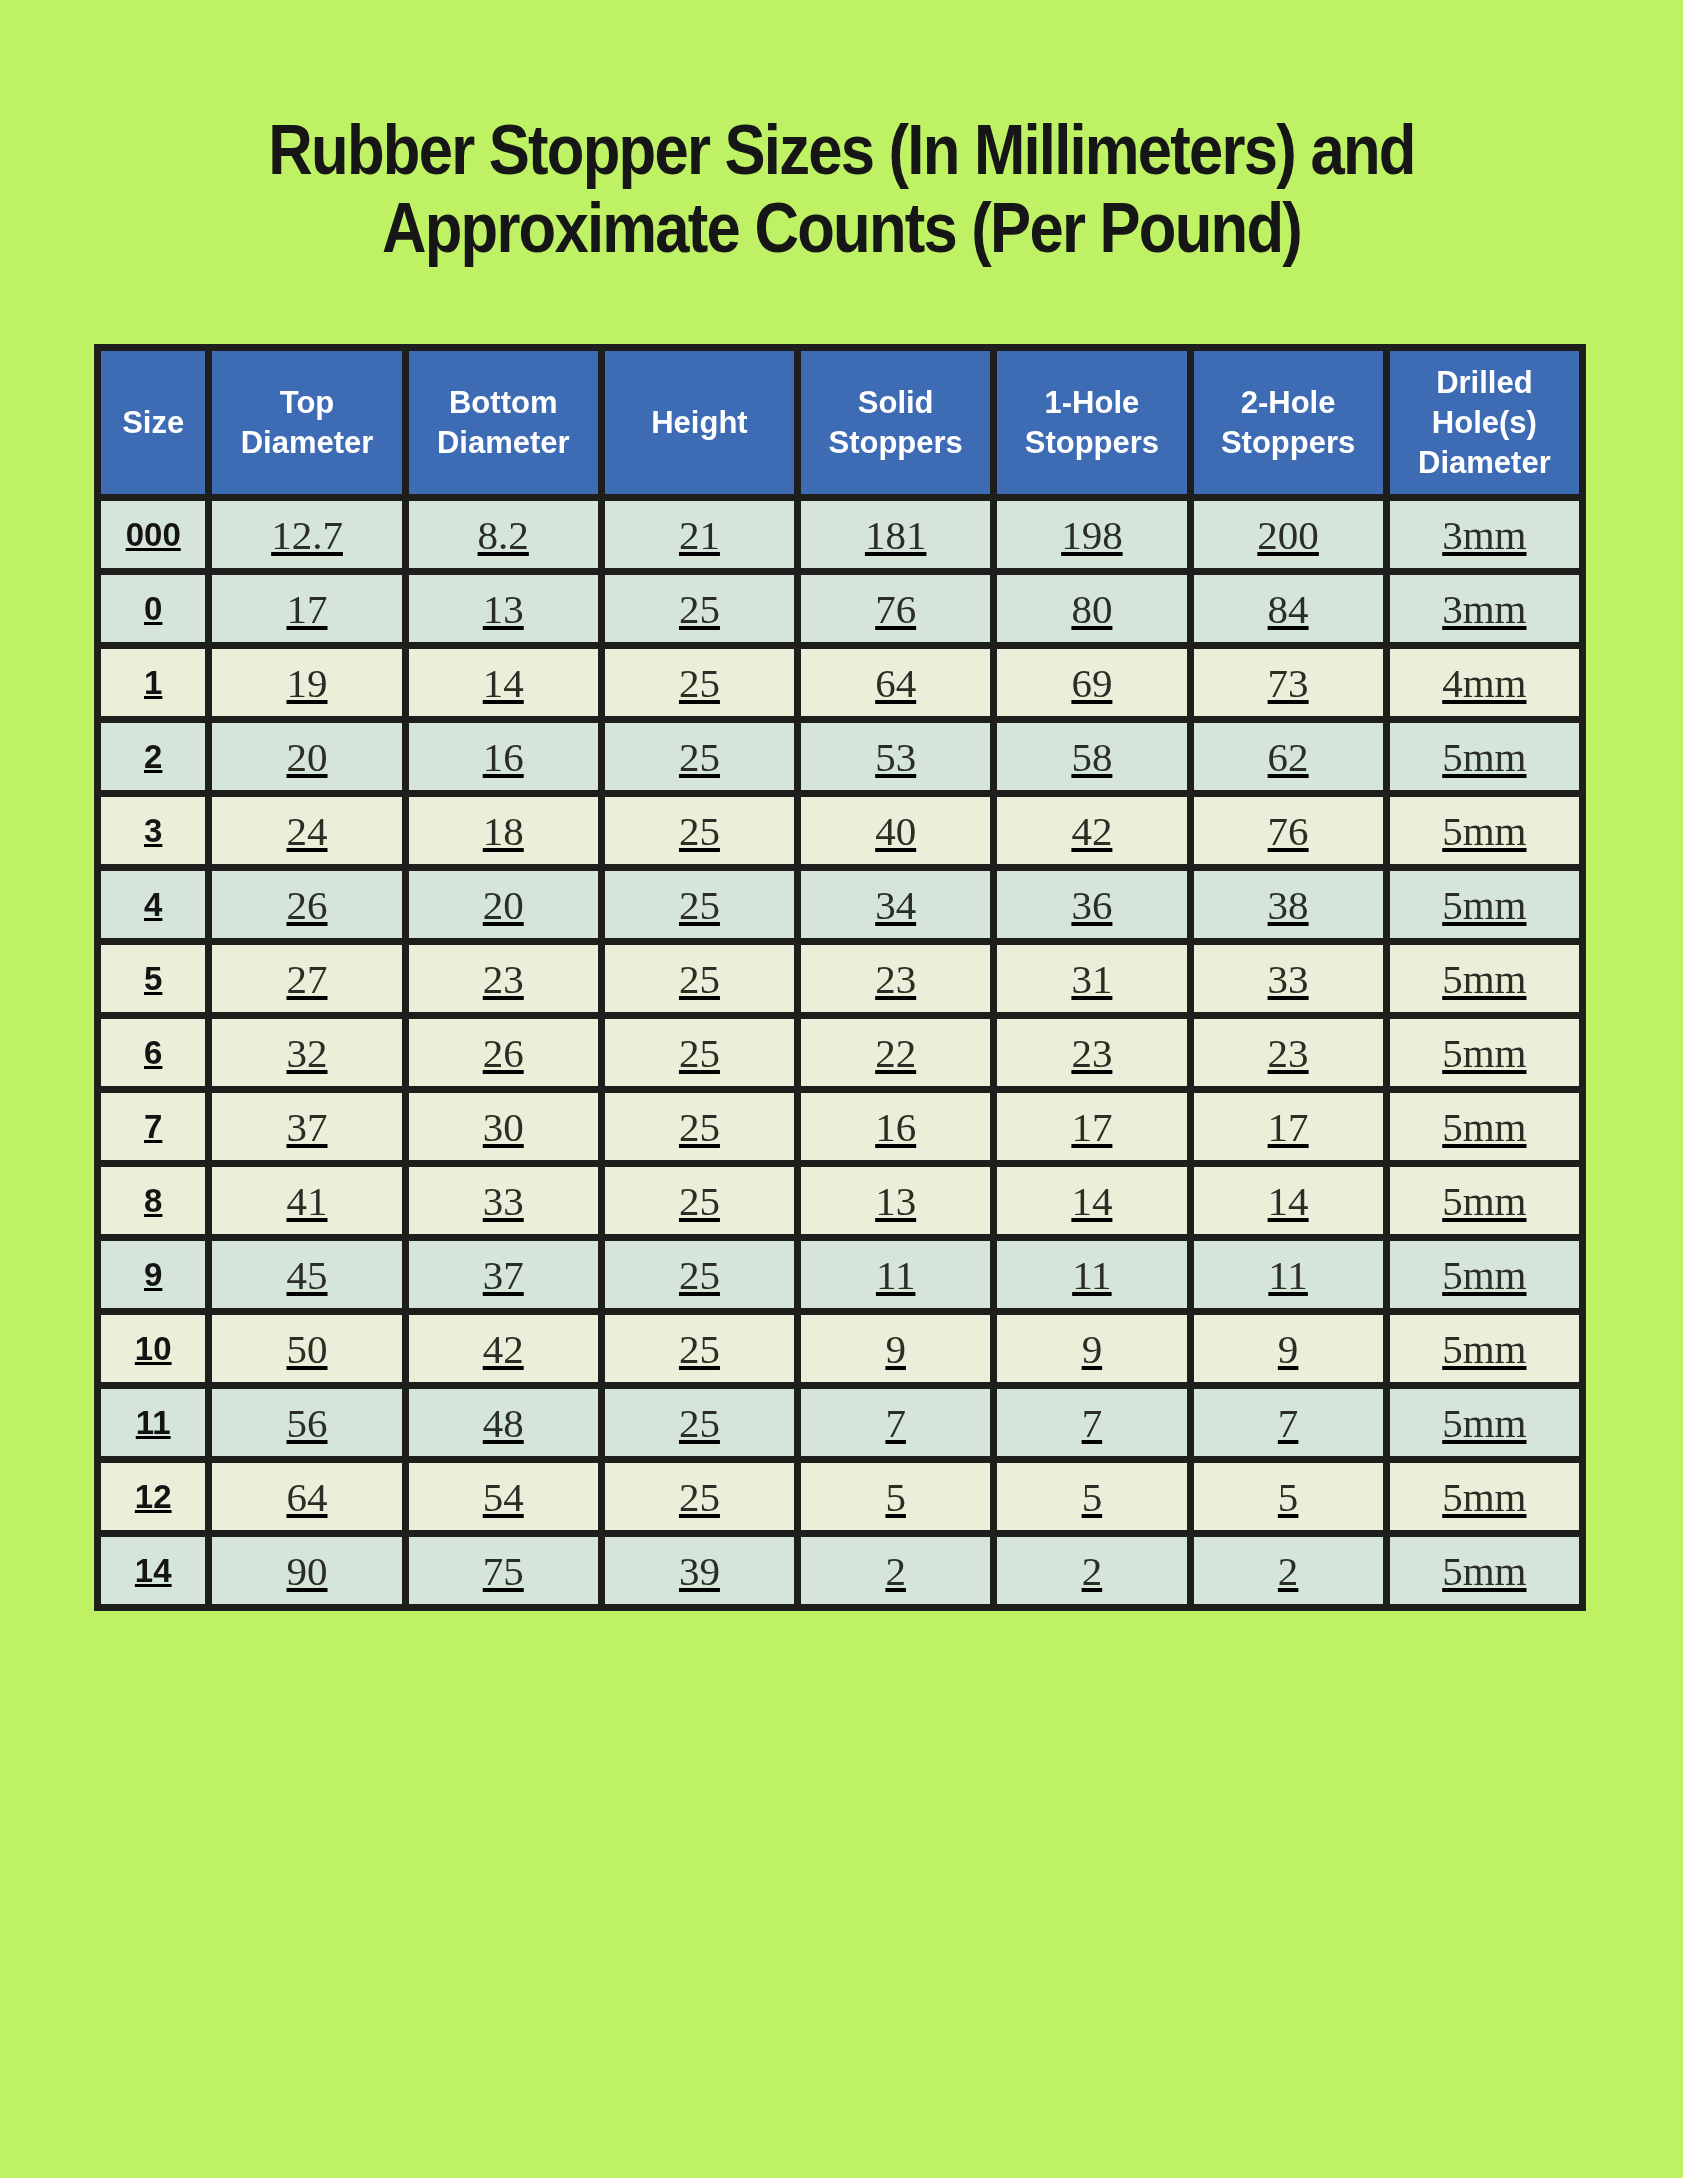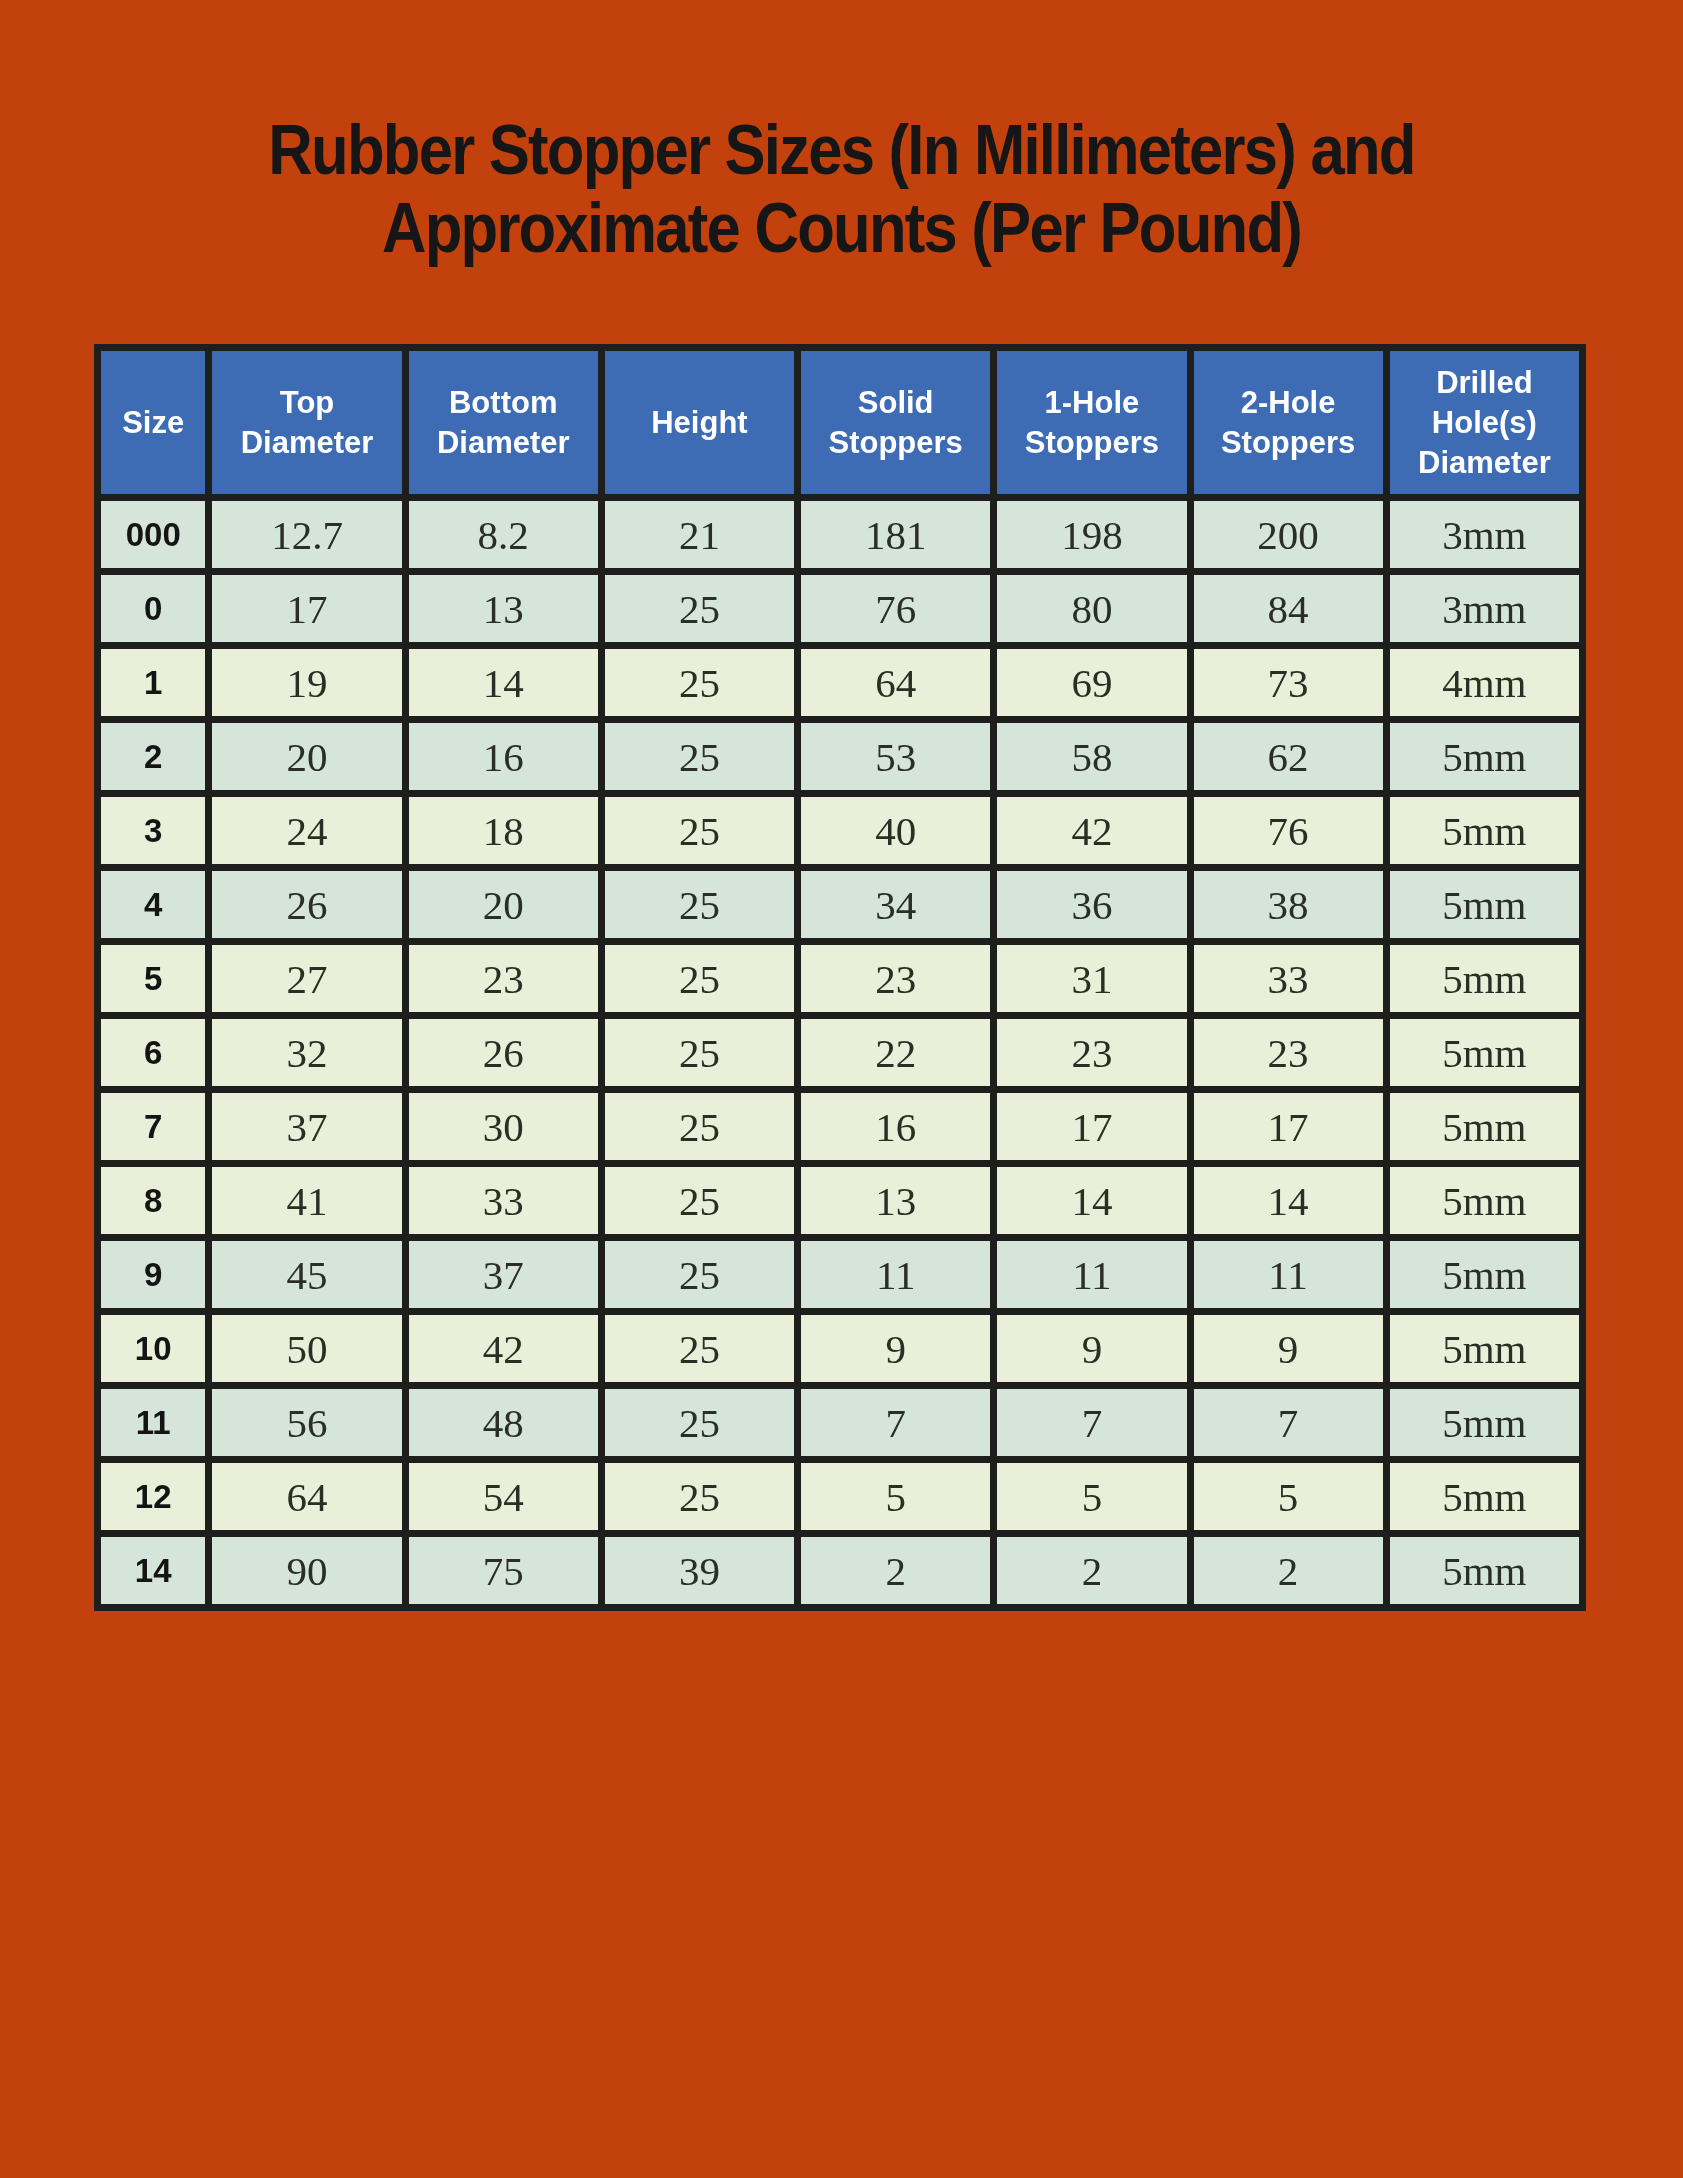--- a/index.html
+++ b/index.html
@@ -1,20 +1,20 @@
 <!DOCTYPE html>
 <html><head>
 <meta charset="utf-8">
 <style>
   html,body{margin:0;padding:0;background:#ffffff;}
   .page{
     position:relative;
     width:1683px;
     height:2178px;
-    background:#c2410c;
+    background:#bef264;
     font-family:"Liberation Sans", sans-serif;
     overflow:hidden;
   }
   .title{
     margin:111px 0 0 0;
     text-align:center;
     font-weight:900;
     font-size:70px;
     line-height:78px;
     letter-spacing:-2px;
@@ -41,21 +41,21 @@
     overflow:hidden;
   }
   table.stopper thead tr{height:150px;}
   table.stopper thead th{
     background:#3e6cb4;
     color:#ffffff;
     font-weight:800;
     font-size:31px;
     line-height:40px;
   }
-  table.stopper tbody tr{height:74px;}
+  table.stopper tbody tr{height:74px;text-decoration:underline;}
   table.stopper tbody tr.alt-a td{background:#d5e5da;}
   table.stopper tbody tr.alt-b td{background:#e9efd8;}
   table.stopper td.size-cell{
     font-family:"Liberation Sans", sans-serif;
     font-weight:900;
     font-size:33px;
     color:#141414;
   }
   table.stopper td.value-cell{
     font-family:"Liberation Serif", serif;

